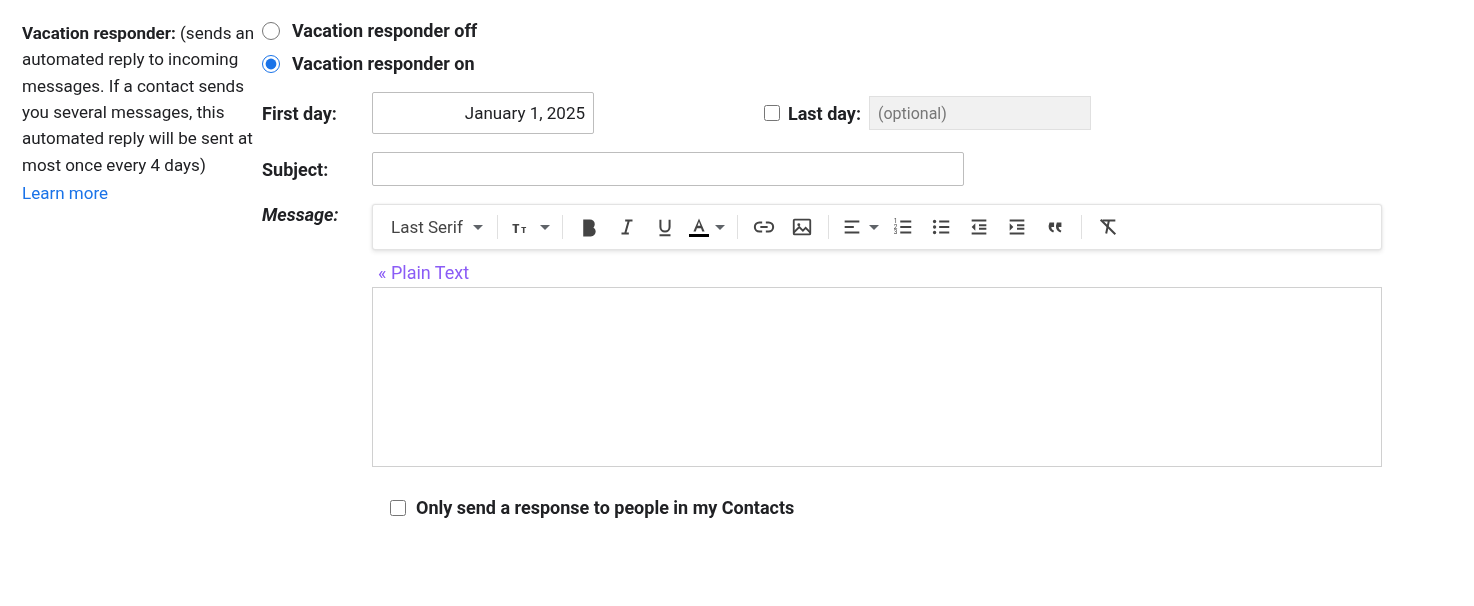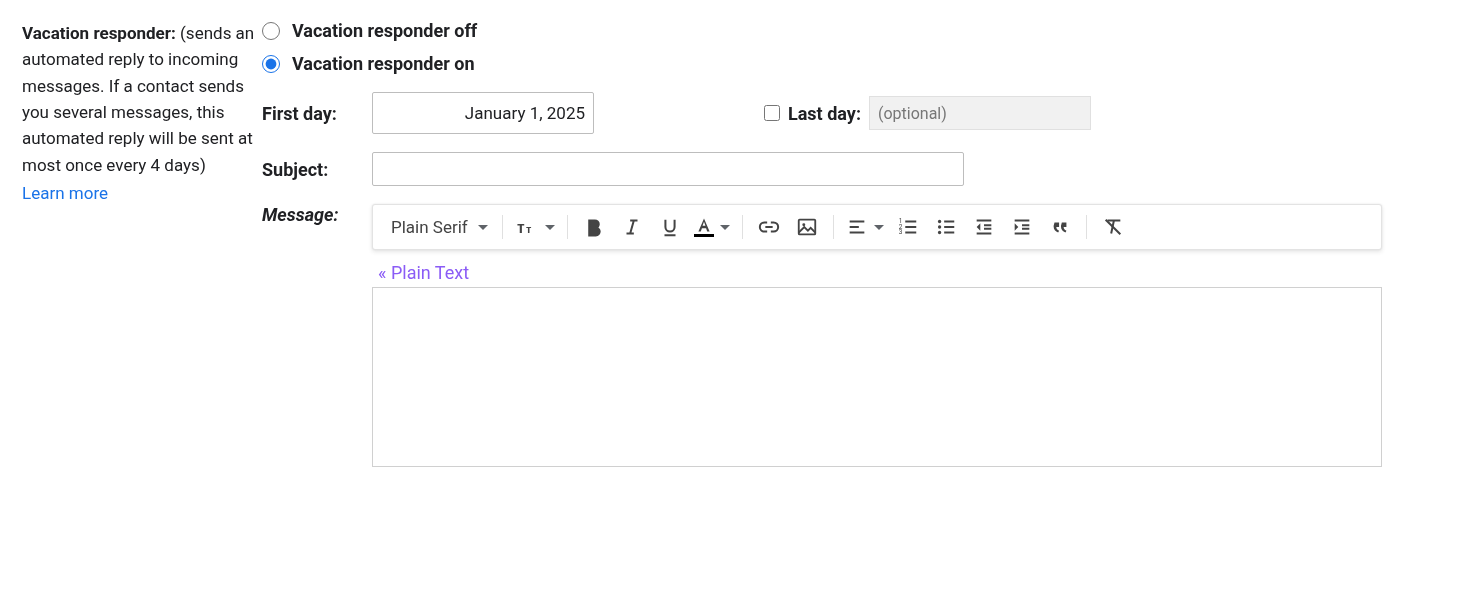--- a/index.html
+++ b/index.html
@@ -241,21 +241,21 @@
         <span class="form-label">Subject:</span>
         <input class="subject-input" value="" style="">
       </div>
 
       <div class="message-label-row">
         <span class="msg-label">Message:</span>
         <div class="editor-area">
           <div class="toolbar">
 
             <div class="font-select">
-              <span>Plain Serif</span>
+              <span>Last Serif</span>
               <span class="caret"></span>
             </div>
 
             <div class="tb-sep"></div>
 
             <div class="tb-btn">
               <svg width="24" height="22" viewBox="0 0 24 24">
                   <text class="ico" x="1" y="19" font-size="17" font-family="Arial" font-weight="600">т</text>
                   <text class="ico" x="11" y="19" font-size="12" font-family="Arial" font-weight="600">т</text>
                 </svg>
@@ -377,15 +377,19 @@
                 </svg>
             </div>
           </div>
 
           <span class="plain-text">« Plain Text</span>
 
           <textarea class="msg-body" style=""></textarea>
         </div>
       </div>
 
+      <div class="contacts-row">
+        <input type="checkbox" style="">
+        <span class="contacts-label">Only send a response to people in my Contacts</span>
+      </div>
     </div>
   </div>
 </div>
 
 </body></html>

